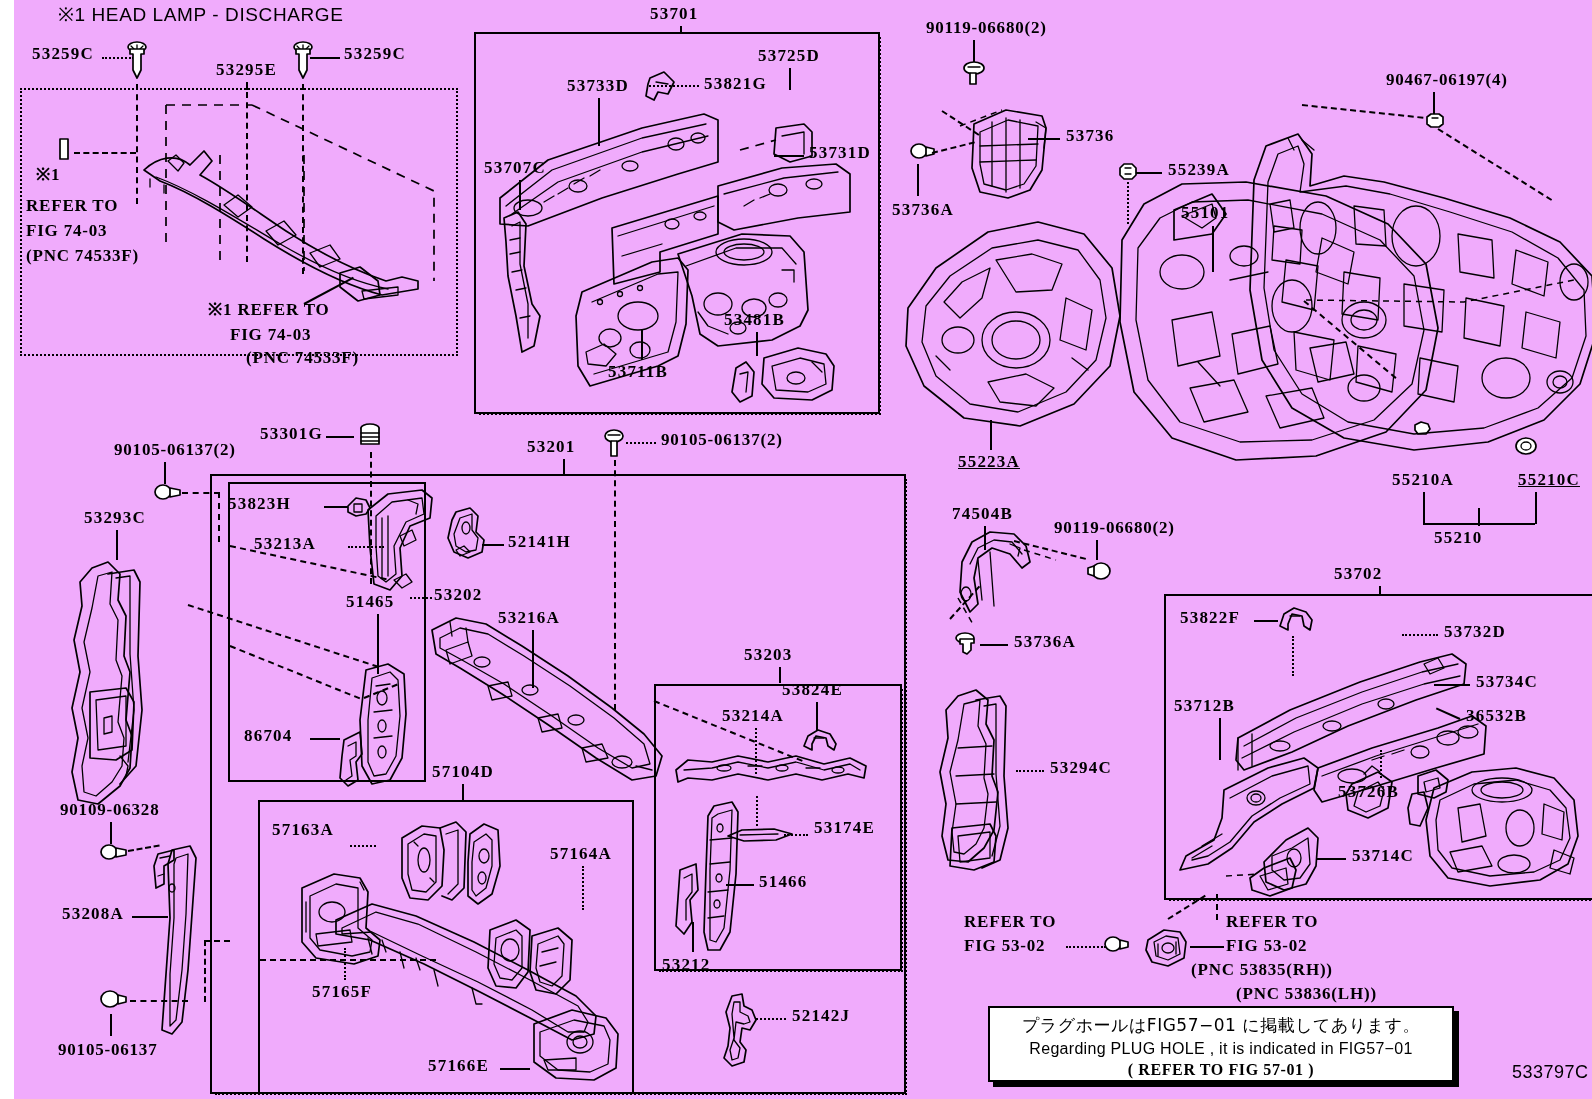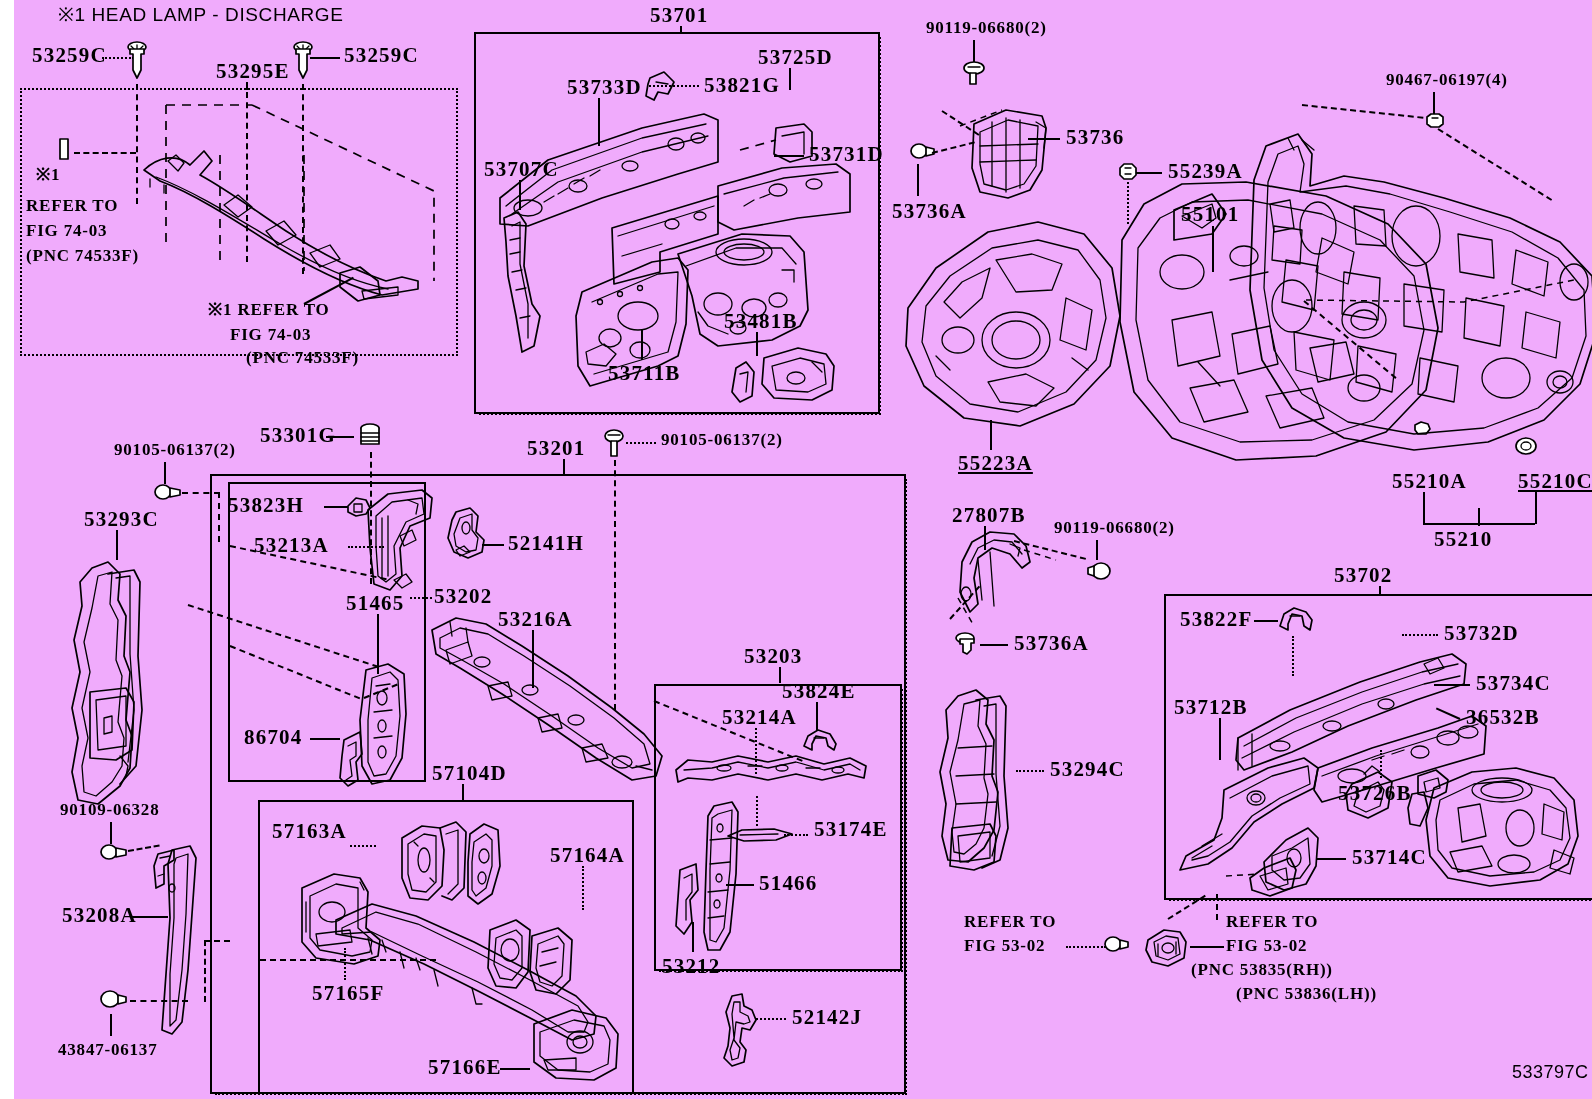--- a/index.html
+++ b/index.html
@@ -15,21 +15,21 @@
   
   .lbl{
     position:absolute;
     font-family:"Liberation Serif", serif;
     font-weight:bold;
     white-space:nowrap;
     letter-spacing:0.5px;
     color:#000;
     line-height:1.12;
   }
-  .pn{ font-size:21px; letter-spacing:1.2px; }      
+  .pn{ font-size:17px; letter-spacing:1.2px; }      
   .pn-sm{ font-size:17px; letter-spacing:0.8px; }
   .title-sans{
     font-family:"Liberation Sans", sans-serif;
     font-weight:400;
     font-size:19px;
     letter-spacing:0.6px;
   }
   .figcode{
     font-family:"Liberation Sans", sans-serif;
     font-weight:400;
@@ -618,21 +618,21 @@
 
   <div class="art" style="left:124px;top:844px;">
     <svg width="70" height="200" viewBox="0 0 70 200">
       <path class="s" d="M34 6 L52 2 L58 14 L54 70 L50 126 L44 178 L34 190 L24 186 L28 130 L32 74 L30 20 Z"></path>
       <path class="s2" d="M38 14 L50 10 L48 70 L44 126 L38 176 L32 182 L32 130 L36 74 L36 20 Z"></path>
       <path class="s" d="M20 10 L36 6 L36 16 L26 22 L26 40 L18 44 L16 22 Z"></path>
       <path class="s2" d="M22 14 L32 12 M20 32 L26 30"></path>
       <ellipse class="s2" cx="34" cy="44" rx="3" ry="4"></ellipse>
     </svg>
   </div>
-  <div class="lbl pn-sm" style="left:44px;top:1040px;">43847-06137</div>
+  <div class="lbl pn-sm" style="left:44px;top:1040px;">90105-06137</div>
   <div class="ll ll-v" style="left:96px;top:1014px;height:22px;"></div>
   <div class="art" style="left:86px;top:988px;">
     <svg width="28" height="24" viewBox="0 0 28 24">
       <ellipse class="sf" cx="10" cy="11" rx="9" ry="8"></ellipse>
       <path class="sf" d="M18 7 L26 9 L26 14 L18 16 Z"></path>
     </svg>
   </div>
   <div class="dashline" style="left:116px;top:1000px;width:58px;"></div>
   <div class="dashline-v" style="left:190px;top:940px;height:62px;"></div>
   <div class="dashline" style="left:190px;top:940px;width:26px;"></div>
@@ -688,21 +688,21 @@
 
       <path class="s" d="M258 212 L296 198 L330 206 L342 222 L340 256 L318 268 L280 266 L258 250 Z"></path>
       <path class="s2" d="M264 220 L298 208 L328 214 L334 228 L332 252 L314 260 L282 258 L264 244 Z"></path>
       <ellipse class="s2" cx="304" cy="230" rx="13" ry="11"></ellipse>
       <ellipse class="s2" cx="304" cy="230" rx="7" ry="6"></ellipse>
       <path class="s2" d="M268 248 L300 246 L300 258 L272 258 Z"></path>
     </svg>
   </div>
   <div class="dashline" style="left:246px;top:959px;width:176px;"></div>
 
-  <div class="lbl pn" style="left:938px;top:504px;">27807B</div>
+  <div class="lbl pn" style="left:938px;top:504px;">74504B</div>
   <div class="ll ll-v" style="left:970px;top:526px;height:24px;"></div>
 
   <div class="lbl pn-sm" style="left:1040px;top:518px;">90119-06680(2)</div>
   <div class="ll ll-v" style="left:1082px;top:540px;height:20px;"></div>
   <div class="art" style="left:1072px;top:560px;">
     <svg width="26" height="22" viewBox="0 0 26 22">
       <ellipse class="sf" cx="15" cy="11" rx="9" ry="8"></ellipse>
       <path class="sf" d="M2 8 L8 6 L8 16 L2 14 Z"></path>
     </svg>
   </div>
@@ -848,16 +848,21 @@
     </svg>
   </div>
   <div class="ll ll-h" style="left:1176px;top:946px;width:34px;"></div>
   <div class="dashline" style="left:1154px;top:918px;width:44px;transform:rotate(-32deg);transform-origin:left center;"></div>
 
   <div class="lbl pn-sm" style="left:1212px;top:912px;">REFER TO</div>
   <div class="lbl pn-sm" style="left:1212px;top:936px;">FIG 53-02</div>
   <div class="lbl pn-sm" style="left:1177px;top:960px;">(PNC 53835(RH))</div>
   <div class="lbl pn-sm" style="left:1222px;top:984px;">(PNC 53836(LH))</div>
 
+  <div class="notebox" style="left:974px;top:1006px;width:466px;height:76px;">
+    <div class="jp" style="margin-top:6px;">プラグホールはFIG57−01 に掲載してあります。</div>
+    <div class="en" style="margin-top:3px;">Regarding  PLUG HOLE , it is indicated in FIG57−01</div>
+    <div class="ref" style="margin-top:3px;">(   REFER TO FIG 57-01 )</div>
+  </div>
 
   <div class="lbl figcode" style="left:1498px;top:1062px;">533797C</div>
 
 </div>
 
 </body></html>

